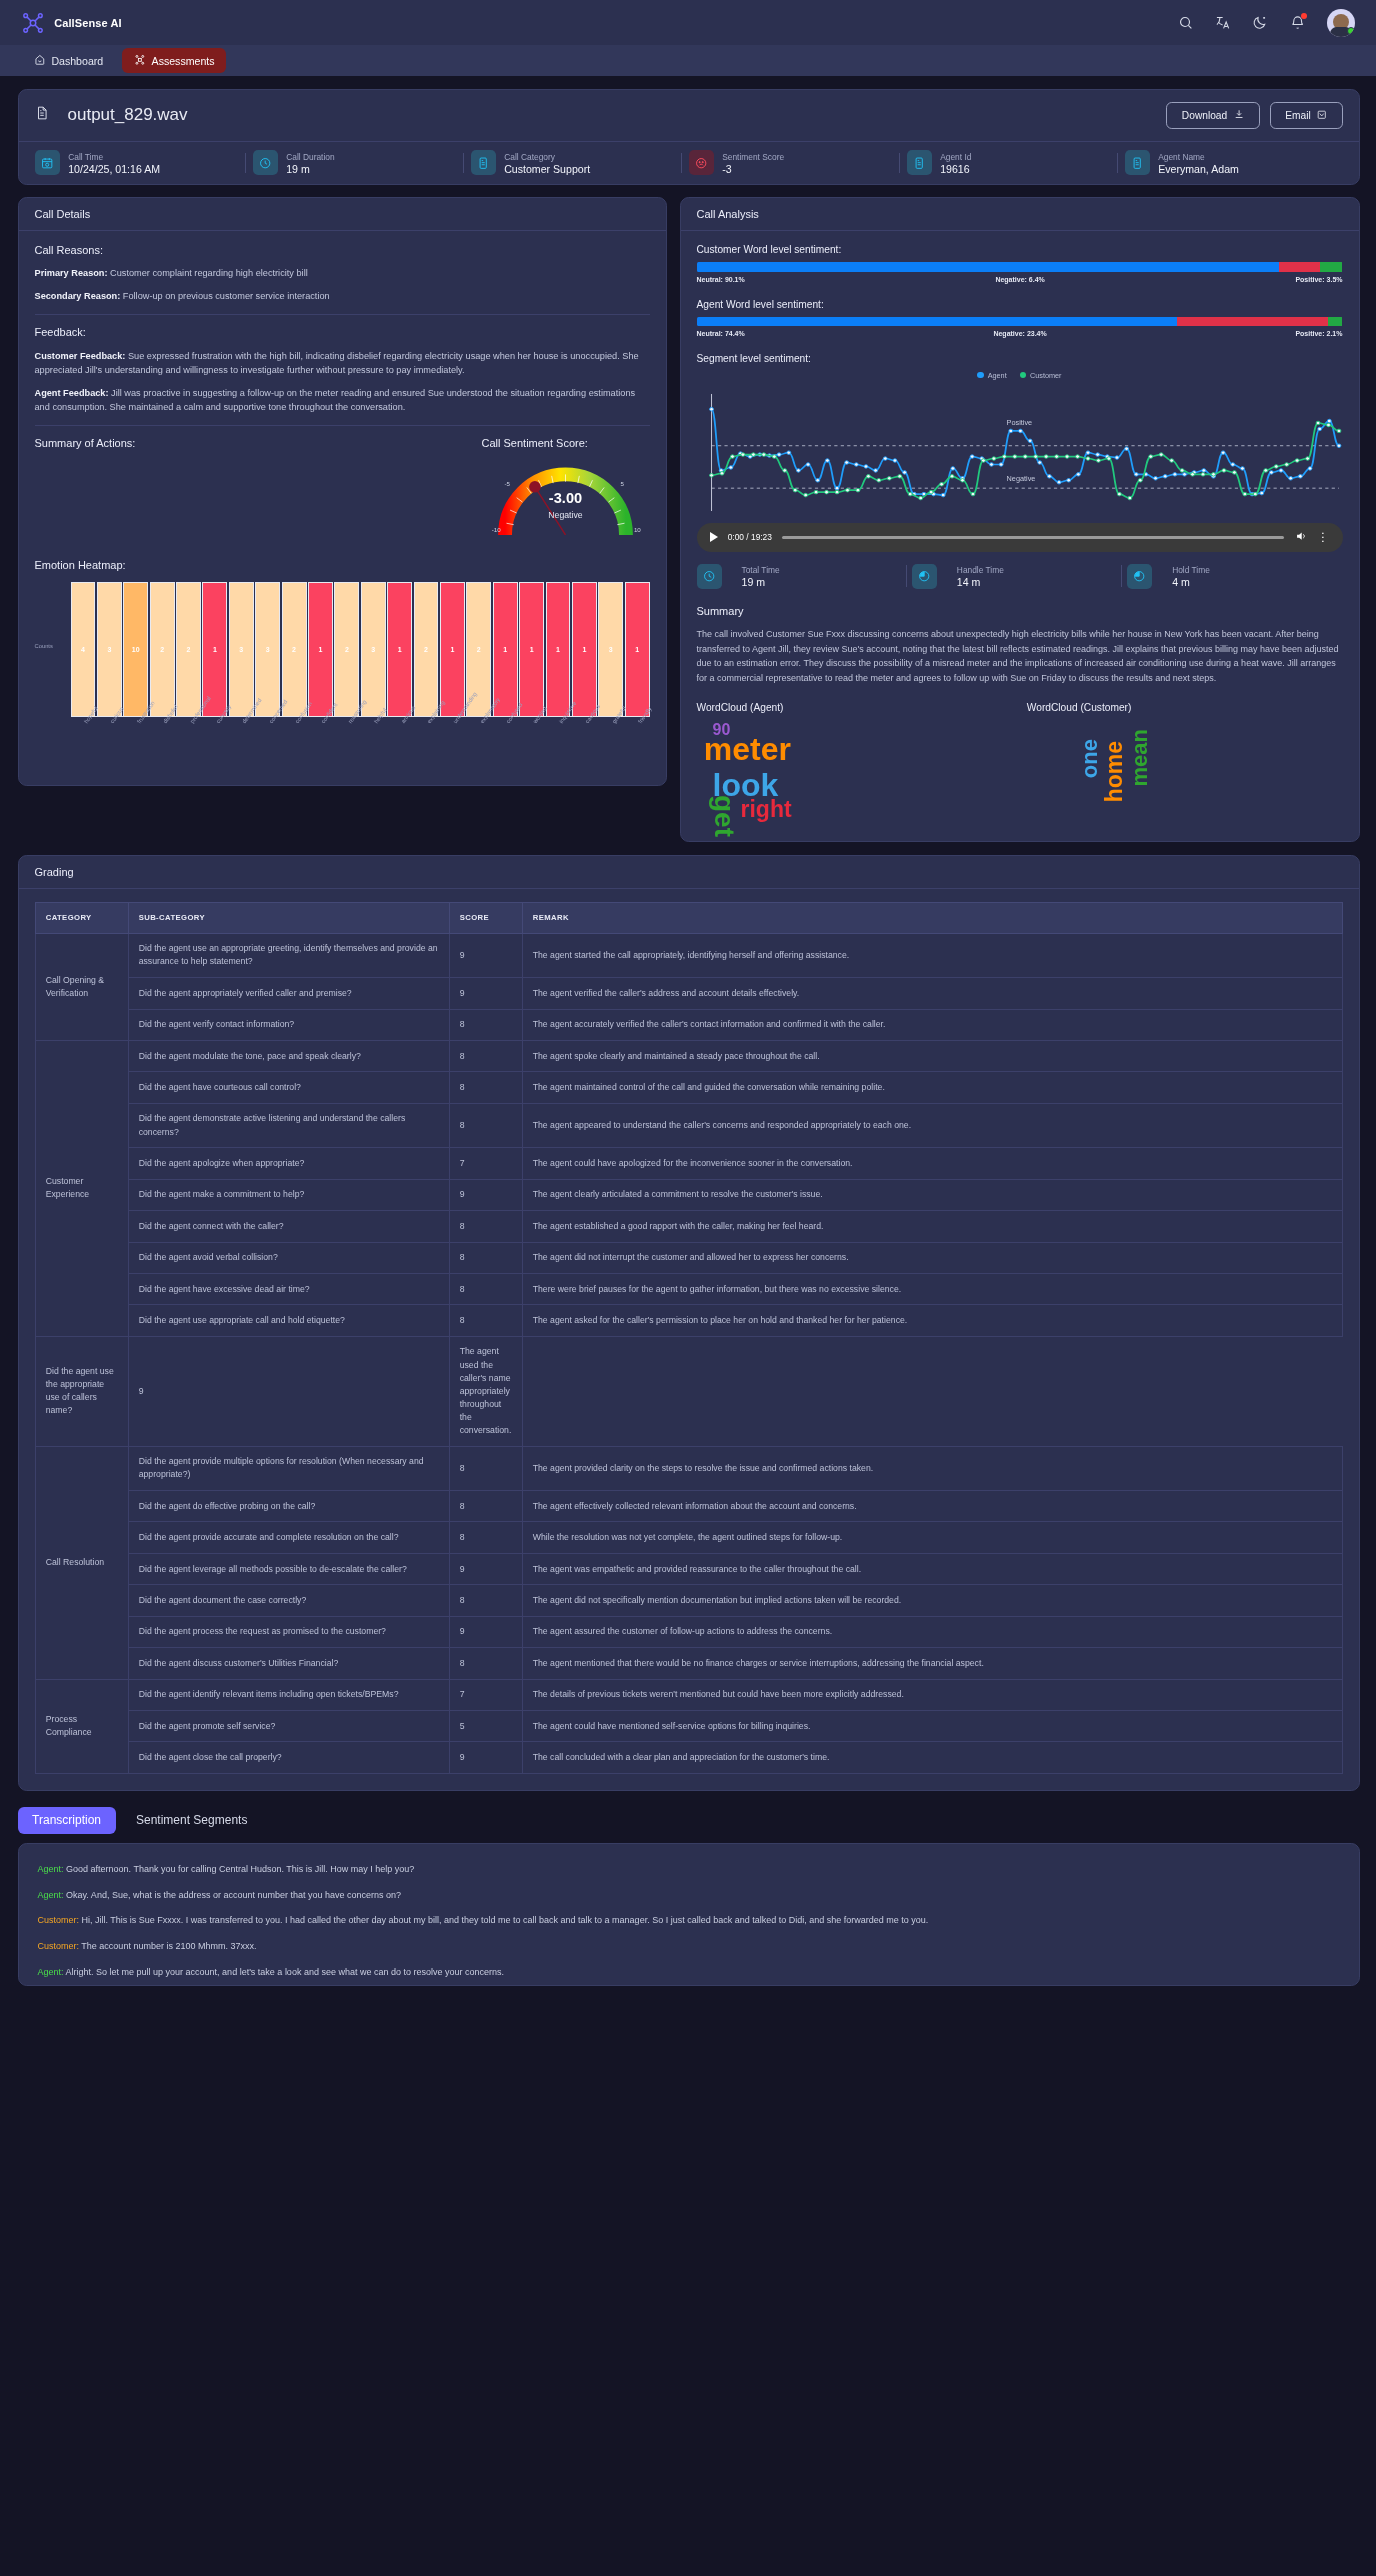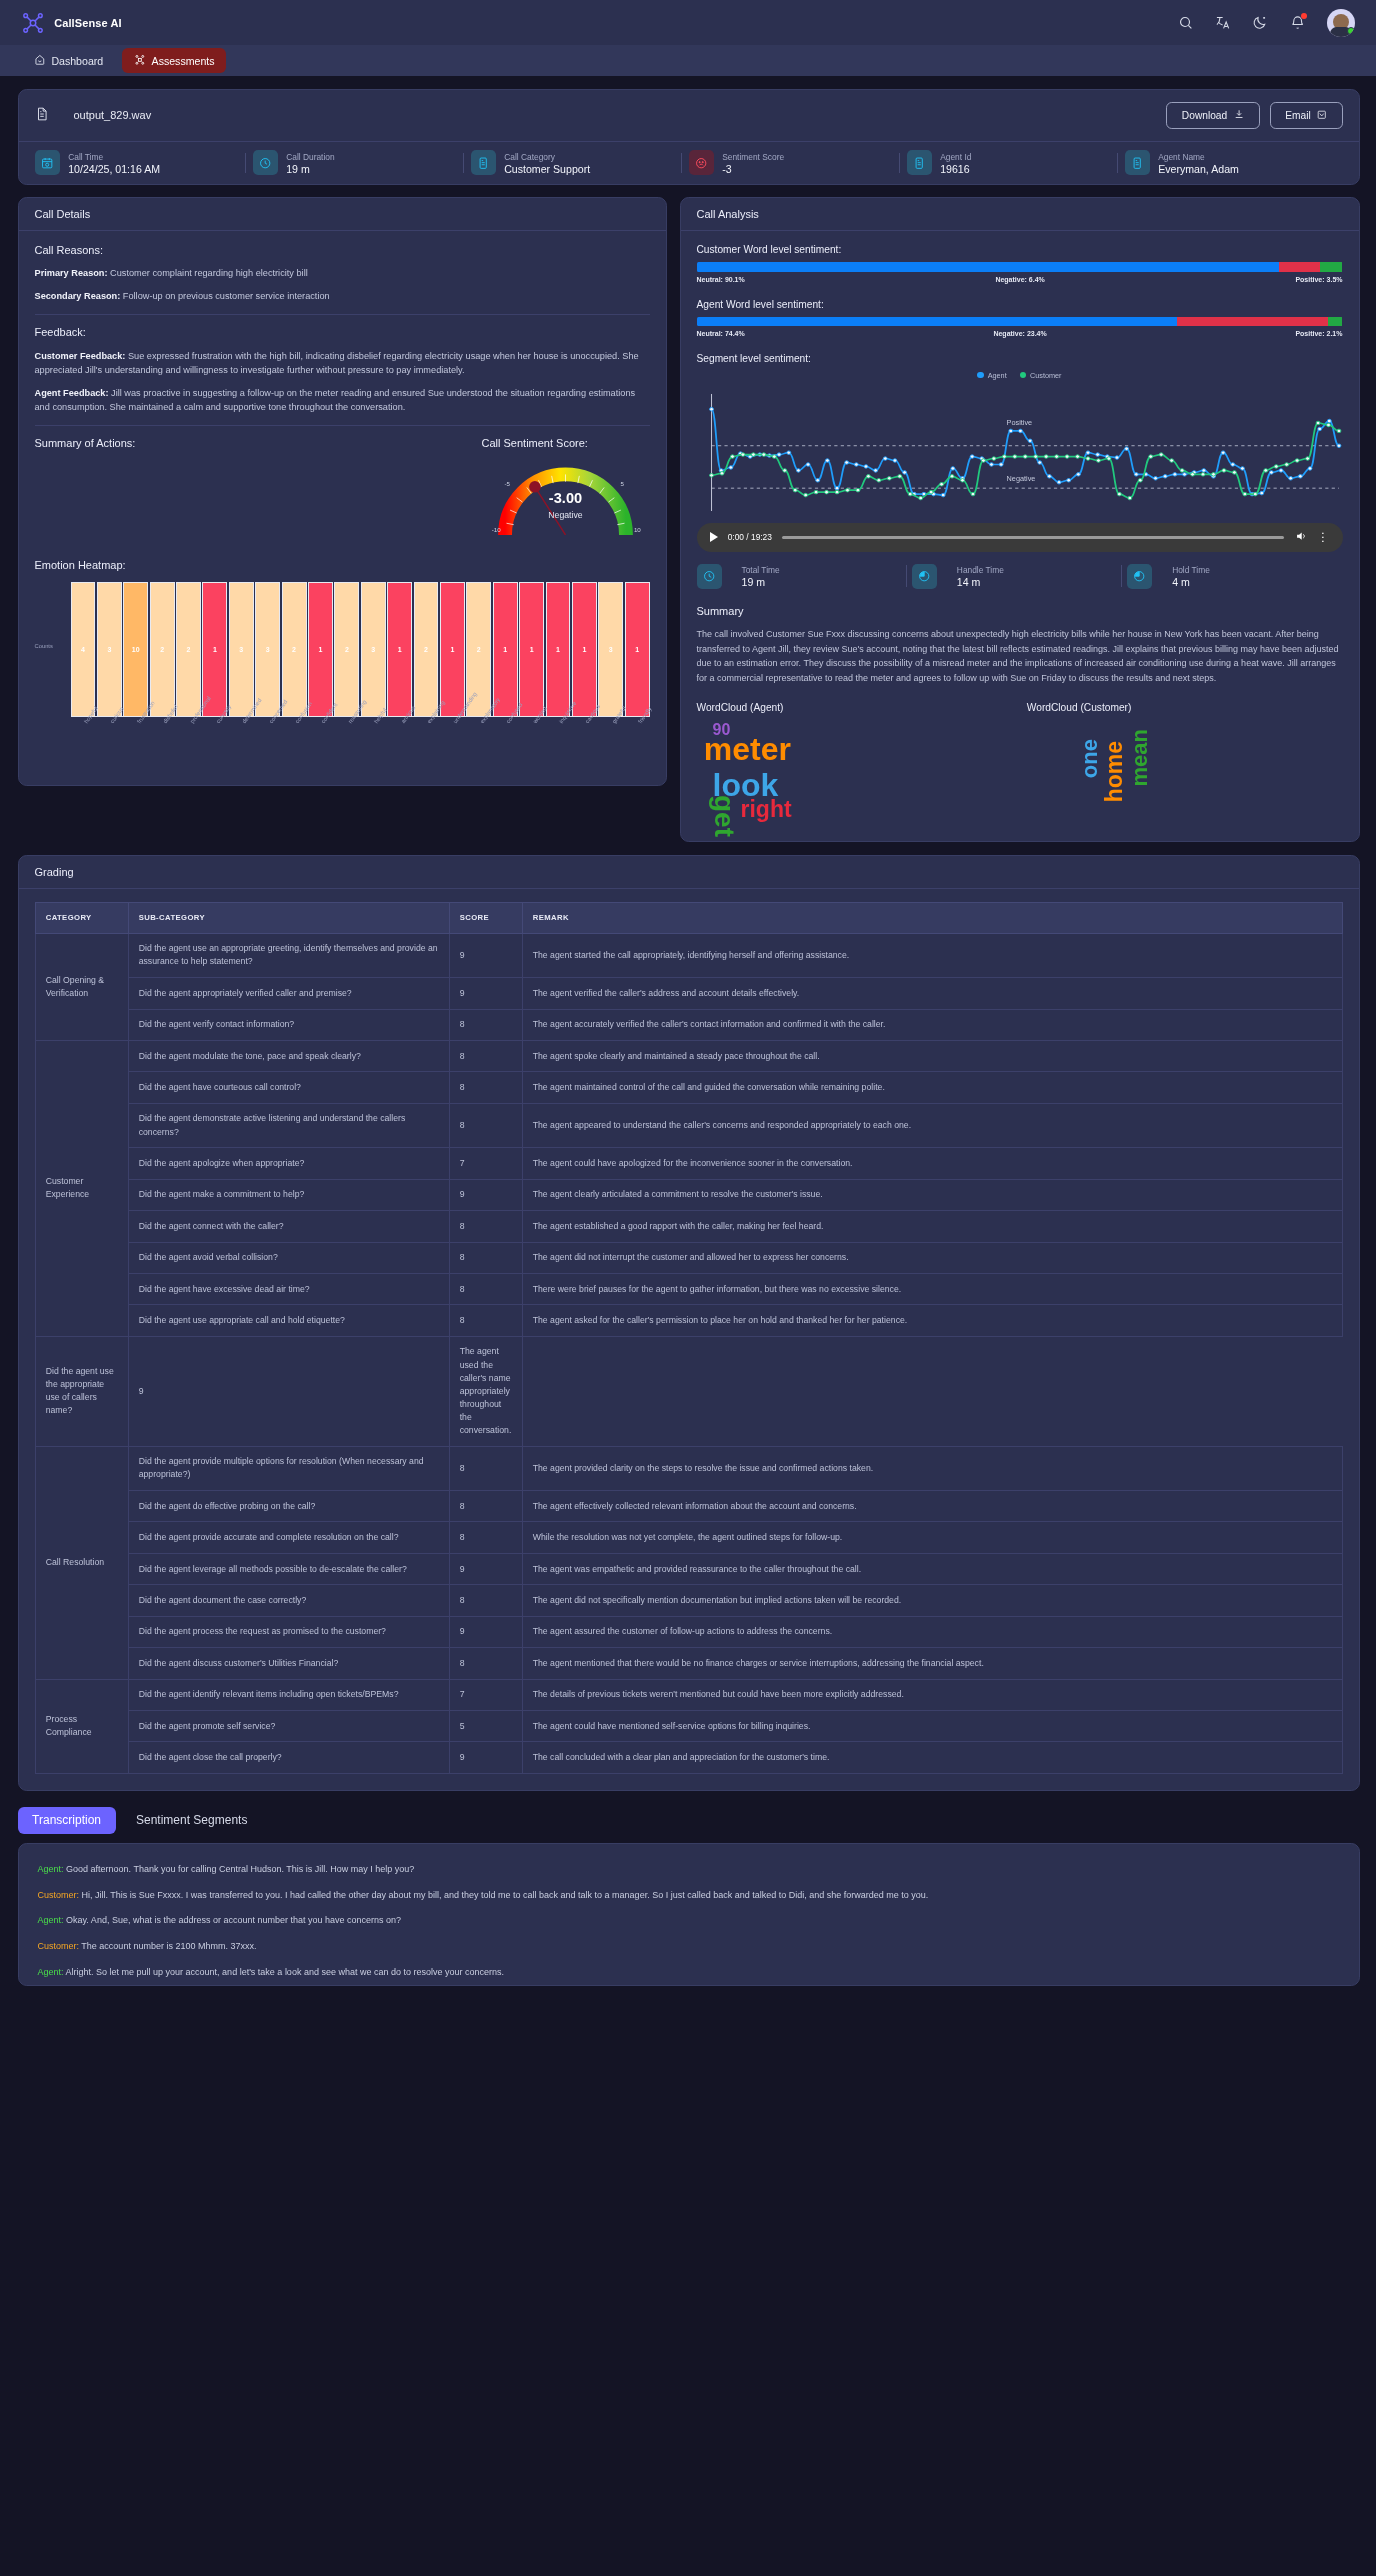--- a/index.html
+++ b/index.html
@@ -69,21 +69,21 @@
     border-radius: 8.7px;
     border: 0.7px solid #383d63;
   }
 
   
   .filecard { margin-bottom: 11.7px; }
   .filerow {
     display: flex; align-items: center; justify-content: space-between;
     padding: 11.7px 16px;
   }
-  .filename { display: flex; align-items: center; gap: 25px; font-size: 11px; color: #e9ebf4; }
+  .filename { display: flex; align-items: center; gap: 19px; font-size: 17px; color: #e9ebf4; }
   .btns { display: flex; gap: 10.2px; }
   .btn {
     border: 0.7px solid #9aa0bd; background: transparent; color: #eef0f8;
     padding: 6.6px 14.6px; border-radius: 5.8px; font-size: 10.2px;
     display: flex; align-items: center; gap: 6.6px; cursor: pointer;
     font-family: "Liberation Sans", sans-serif;
   }
   .metarow {
     display: flex; align-items: stretch;
     border-top: 0.7px solid #3c406a;
@@ -994,21 +994,21 @@
         </table>
       </div>
     </div>
 
     <div class="tabs">
       <div class="tab active">Transcription</div>
       <div class="tab">Sentiment Segments</div>
     </div>
     <div class="transcript" id="transcript">
         <div class="tline"><span class="spk-agent">Agent:</span><span> Good afternoon. Thank you for calling Central Hudson. This is Jill. How may I help you?</span></div>
+        <div class="tline"><span class="spk-agent">Agent:</span><span> Okay. And, Sue, what is the address or account number that you have concerns on?</span></div>
         <div class="tline"><span class="spk-cust">Customer:</span><span> Hi, Jill. This is Sue Fxxxx. I was transferred to you. I had called the other day about my bill, and they told me to call back and talk to a manager. So I just called back and talked to Didi, and she forwarded me to you.</span></div>
-        <div class="tline"><span class="spk-agent">Agent:</span><span> Okay. And, Sue, what is the address or account number that you have concerns on?</span></div>
         <div class="tline"><span class="spk-cust">Customer:</span><span> The account number is 2100 Mhmm. 37xxx.</span></div>
         <div class="tline"><span class="spk-agent">Agent:</span><span> Alright. So let me pull up your account, and let's take a look and see what we can do to resolve your concerns.</span></div>
       </div>
 
   </div>
 </div>
 
 
 </body></html>

